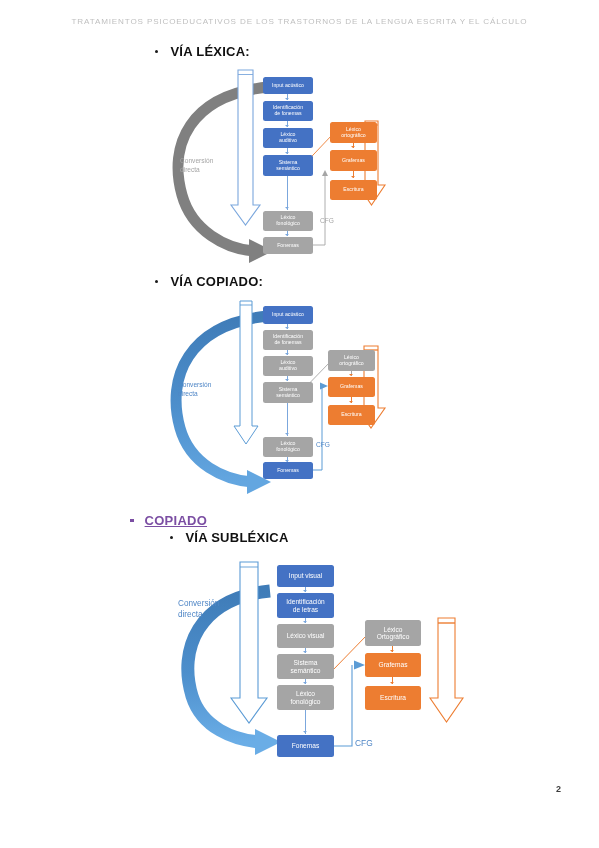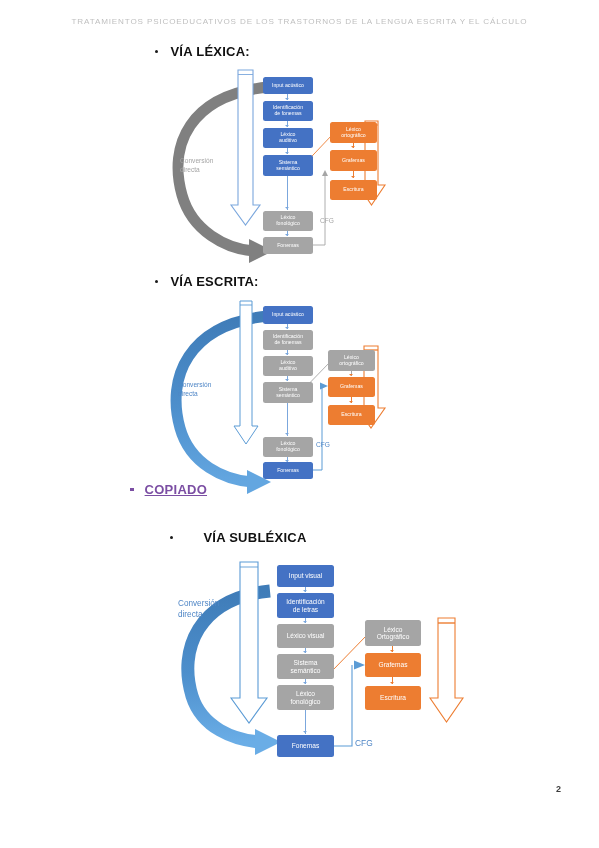--- a/index.html
+++ b/index.html
@@ -89,29 +89,29 @@
 
   <div class="doc-header">TRATAMIENTOS PSICOEDUCATIVOS DE LOS TRASTORNOS DE LA LENGUA ESCRITA Y EL CÁLCULO</div>
 
   <div class="bullet-line" style="left:155px;top:44px;">
     <span class="bullet-dot"></span>
     <span class="bullet-label">VÍA LÉXICA:</span>
   </div>
 
   <div class="bullet-line" style="left:155px;top:274px;">
     <span class="bullet-dot"></span>
-    <span class="bullet-label">VÍA ESCRITA:</span>
-  </div>
-
-  <div class="bullet-line" style="left:130px;top:482px;">
+    <span class="bullet-label">VÍA COPIADO:</span>
+  </div>
+
+  <div class="bullet-line" style="left:130px;top:513px;">
     <span class="bullet-sq"></span>
     <span class="bullet-label link">COPIADO</span>
   </div>
 
-  <div class="bullet-line" style="left:170px;top:530px;gap:18px;">
+  <div class="bullet-line" style="left:170px;top:530px;">
     <span class="bullet-dot"></span>
     <span class="bullet-label">VÍA SUBLÉXICA</span>
   </div>
 
   <div class="diagram" id="d1" style="left:150px;top:65px;width:260px;height:200px;">
 
     <svg class="overlay" width="260" height="200">
 
       <path d="M 118 22 C 40 30 18 80 32 130 C 42 166 76 184 104 186" fill="none" stroke="#808080" stroke-width="11" stroke-linecap="butt"></path>
       <polygon points="99,174 99,198 123,186" fill="#808080"></polygon>

